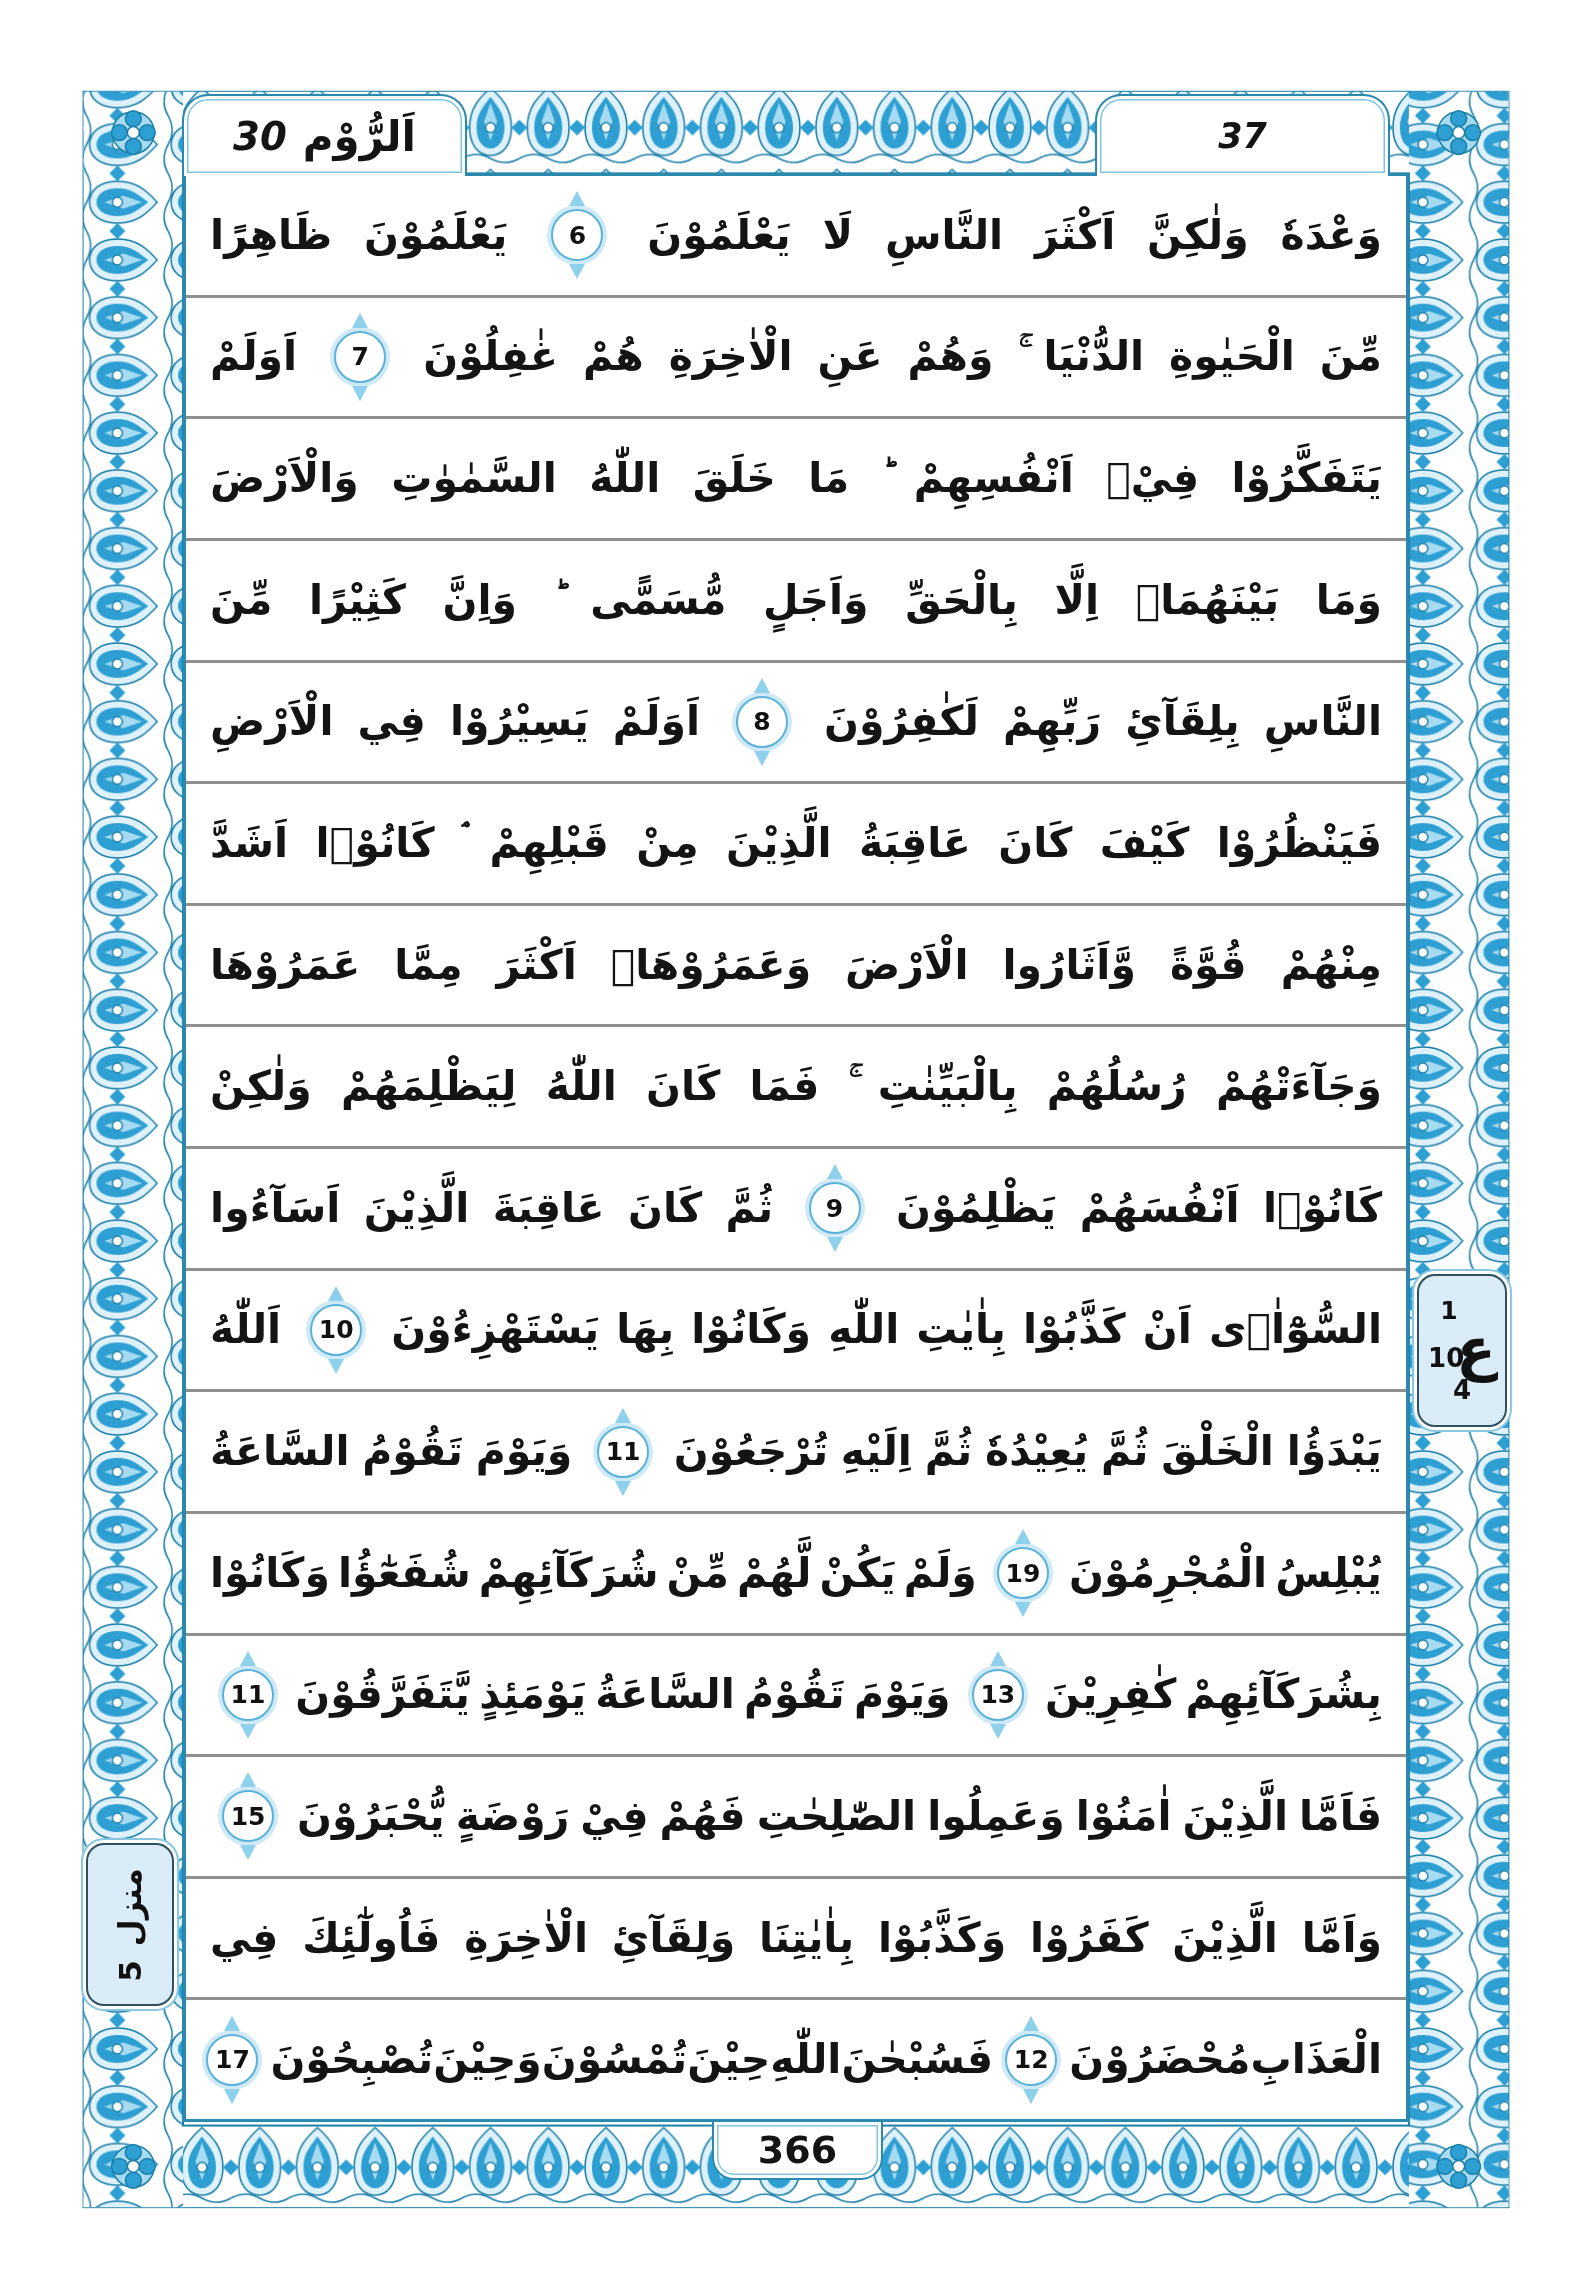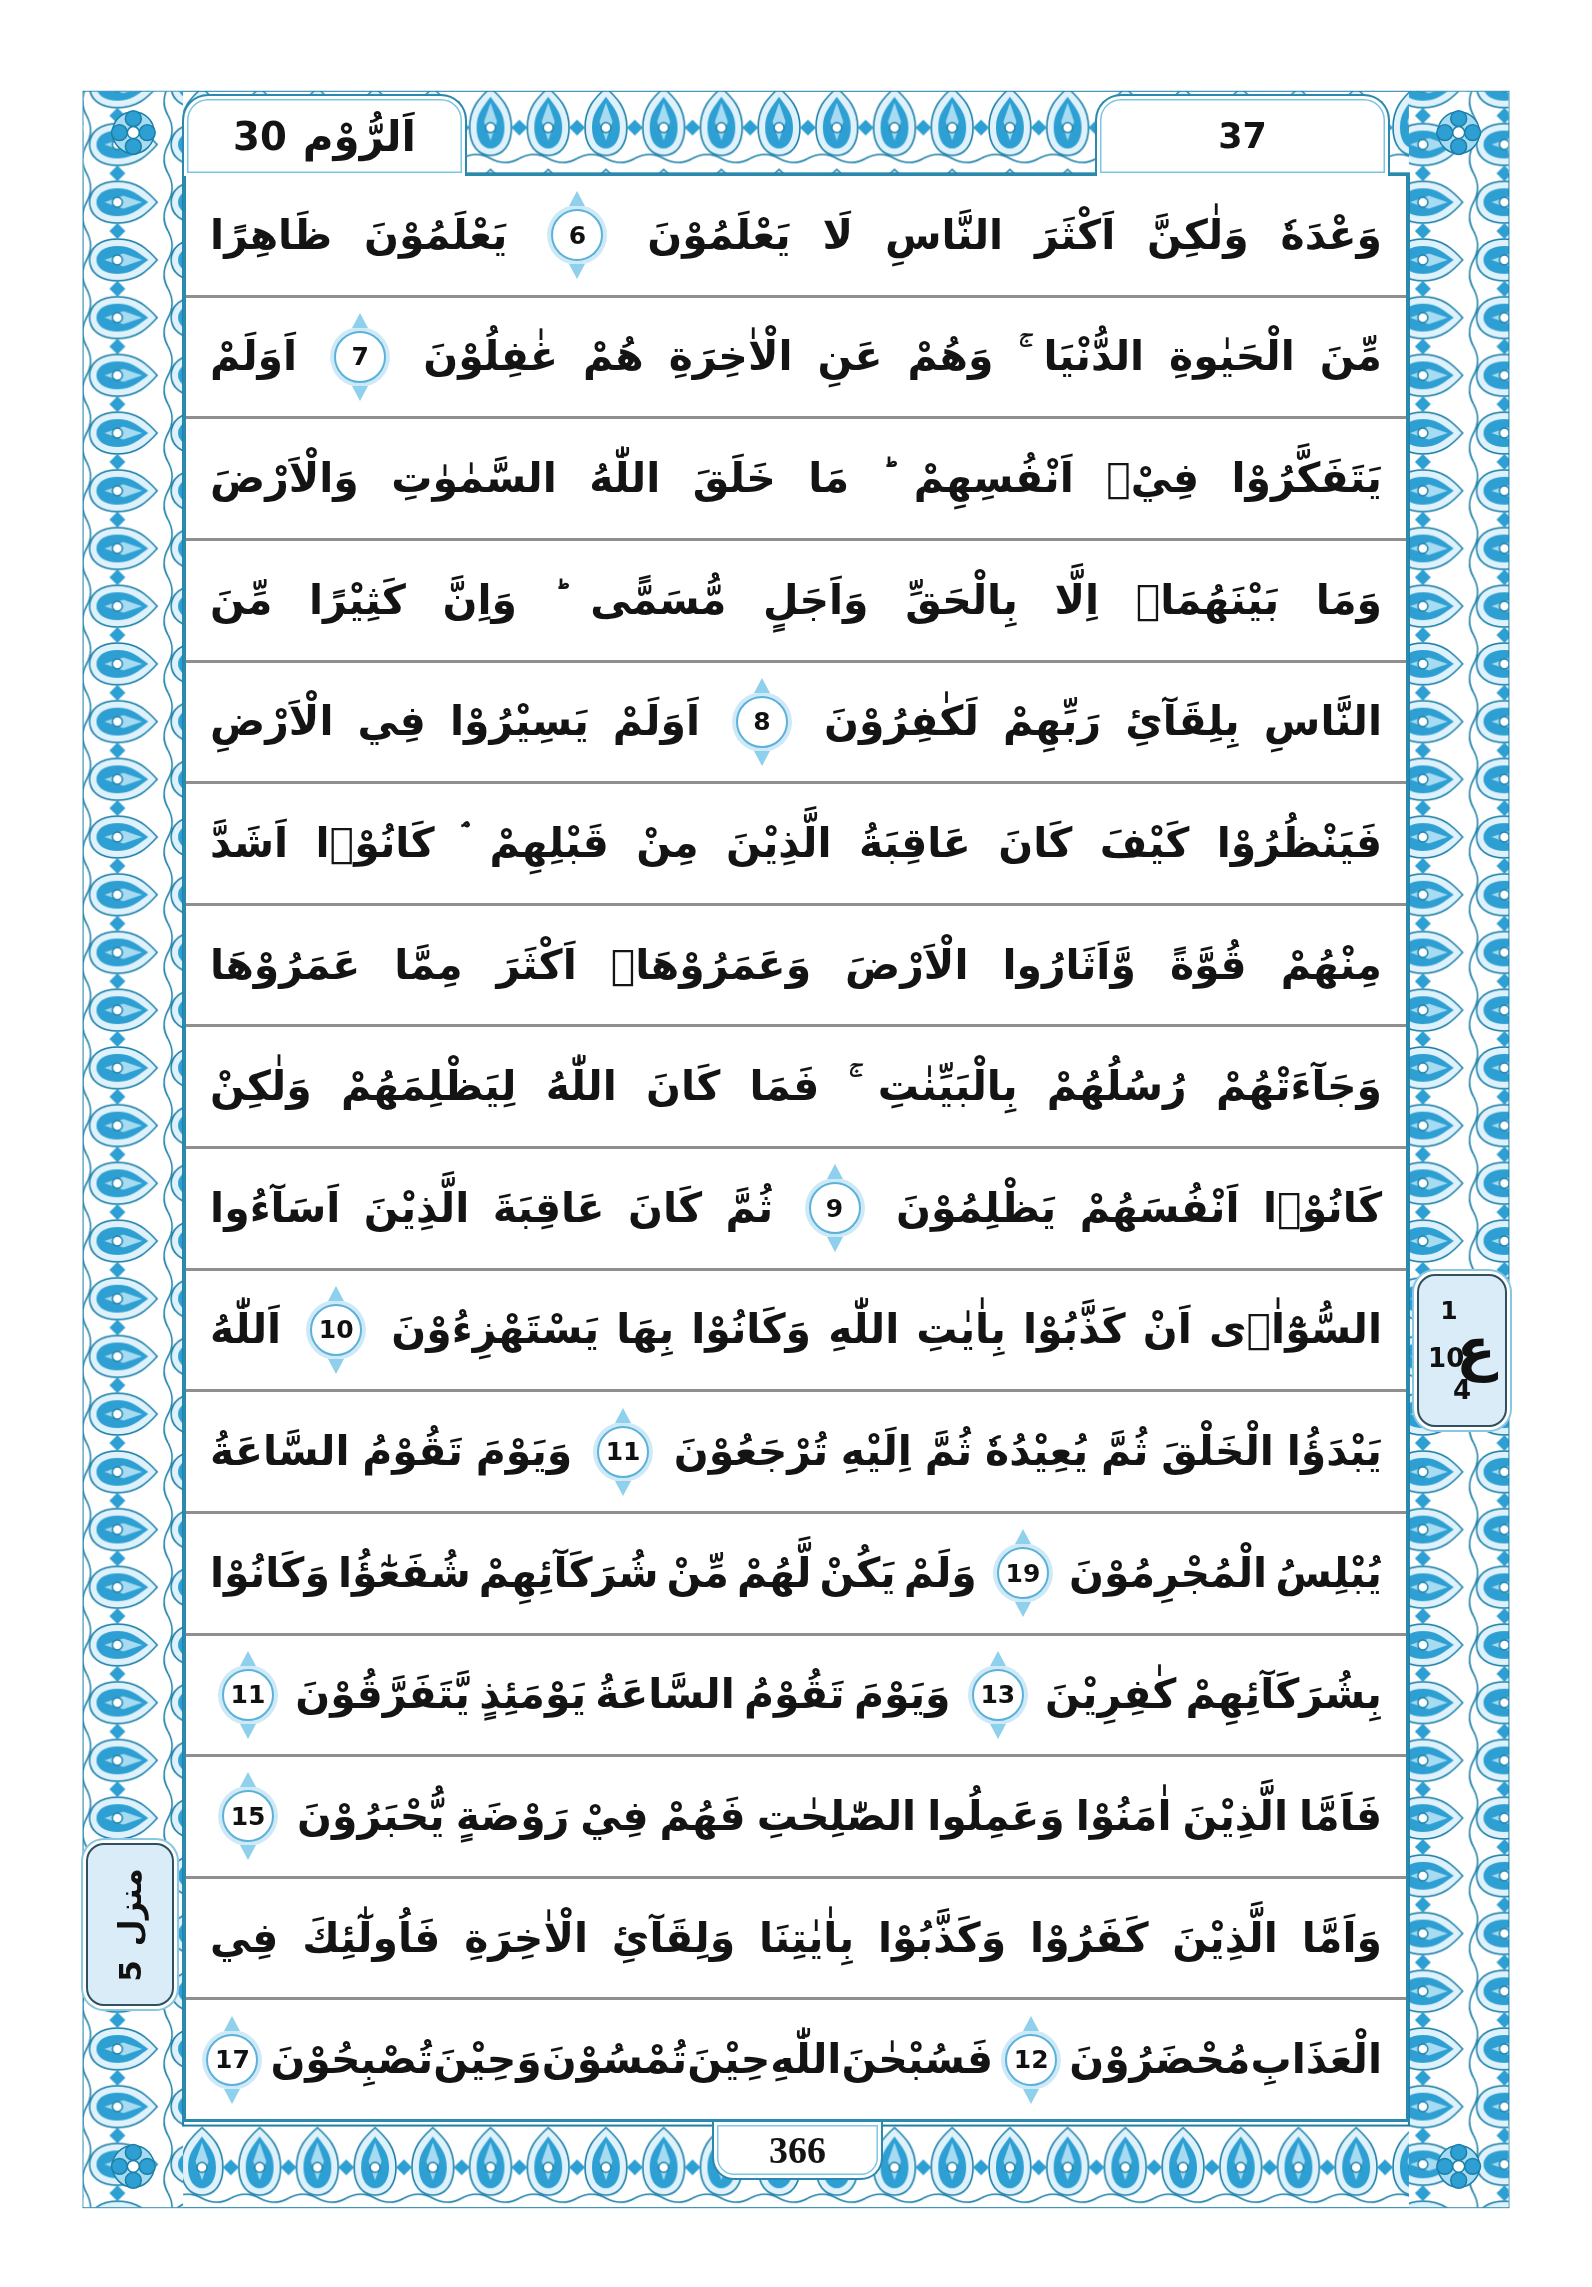--- a/index.html
+++ b/index.html
@@ -11,22 +11,22 @@
   .border-svg{position:absolute;left:0;top:0;}
   
   .tab{
     position:absolute;background:#ffffff;border:2px solid #2b89ae;
     box-shadow:inset 0 0 0 3px #ffffff, inset 0 0 0 4.5px #7fc4e0;
     display:flex;align-items:center;justify-content:center;
     direction:rtl;gap:16px;color:#141414;font-weight:bold;z-index:5;
   }
   .tab-surah{left:182px;top:94px;width:281px;height:80px;border-radius:26px 26px 0 0;border-bottom:none;font-size:42px;}
   .tab-juz{left:1095px;top:94px;width:291px;height:80px;border-radius:26px 26px 0 0;border-bottom:none;font-size:38px;}
-  .tab-page{left:712px;top:2122px;width:167px;height:56px;border-radius:0 0 22px 22px;border-top:none;font-size:38px;font-family:Liberation Serif, serif;}
-  .tab .num{font-size:0.92em;}
+  .tab-page{left:712px;top:2122px;width:167px;height:56px;border-radius:0 0 22px 22px;border-top:none;font-size:38px;}
+  .tab .num{font-size:0.92em;font-style:italic;}
   
   .content{
     position:absolute;left:183px;top:173px;width:1226px;height:1949px;
     border:3px solid #2b89ae;box-sizing:border-box;background:#ffffff;
     display:flex;flex-direction:column;z-index:3;
   }
   .qline{
     flex:1;display:flex;direction:rtl;align-items:center;justify-content:space-between;
     padding:0 24px;font-size:41px;font-weight:bold;color:#141414;line-height:1;
     overflow:visible;

